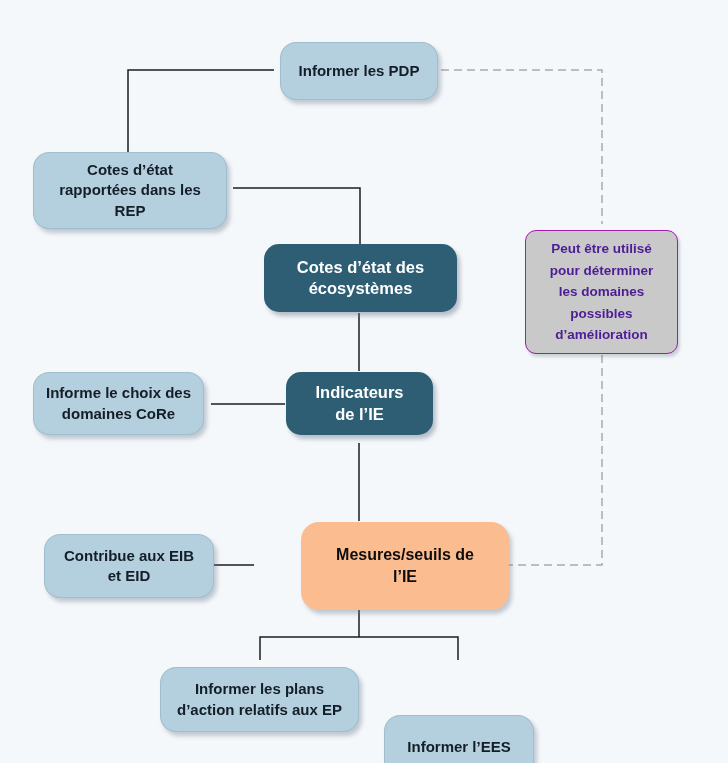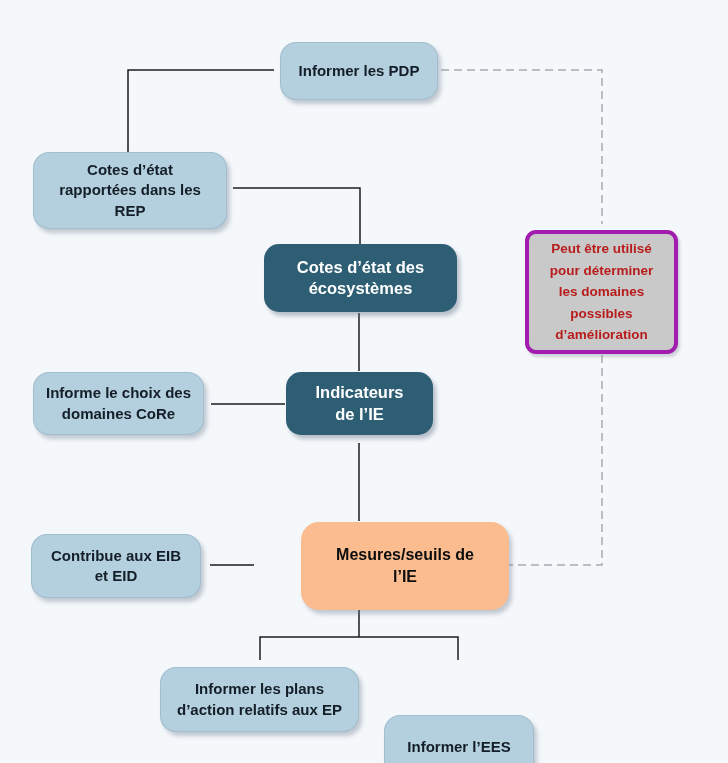--- a/index.html
+++ b/index.html
@@ -43,24 +43,24 @@
   .orange{
     background:var(--orange);
     color:#0d0d0d;
     font-weight:bold;font-size:16px;line-height:1.35;
     border-radius:18px;
     box-shadow:3px 4px 4px rgba(105,120,140,.38);
     margin-left:46px;
   }
   .grayb{
     background:var(--gray_fill);
-    color:#b91c1c;
+    color:#4c1d95;
     font-weight:600;font-size:13.5px;line-height:1.6;
     border-radius:11px;
-    border:4px solid #a21caf;
+    border:1px solid #a21caf;
     box-shadow:2px 3px 3px rgba(105,120,140,.3);
   }
   svg#arrows{position:absolute;inset:0;pointer-events:none;}
   svg#arrows path{fill:none;}
   .solid-line{stroke:var(--arrow);stroke-width:1.5;}
   .dashed-line{stroke:var(--dashed);stroke-width:1.5;stroke-dasharray:8 5;}
 </style>
 </head>
 <body>
 
@@ -111,21 +111,21 @@
 les domaines
 possibles
 d’amélioration</div>
 
   <div class="node blue" style="left:33px;top:372px;width:171px;height:63px;">Informe le choix des
 domaines CoRe</div>
 
   <div class="node teal" style="left:286px;top:372px;width:147px;height:63px;">Indicateurs
 de l’IE</div>
 
-  <div class="node blue" style="left:31px;top:534px;width:170px;height:64px;">Contribue aux EIB
+  <div class="node blue" style="left:44px;top:534px;width:170px;height:64px;">Contribue aux EIB
 et EID</div>
 
   <div class="node orange" style="left:255px;top:522px;width:208px;height:88px;">Mesures/seuils de
 l’IE</div>
 
   <div class="node blue" style="left:160px;top:667px;width:199px;height:65px;">Informer les plans
 d’action relatifs aux EP</div>
 
   <div class="node blue" style="left:384px;top:667px;width:150px;height:64px;margin-top:48px;">Informer l’EES</div>
 

